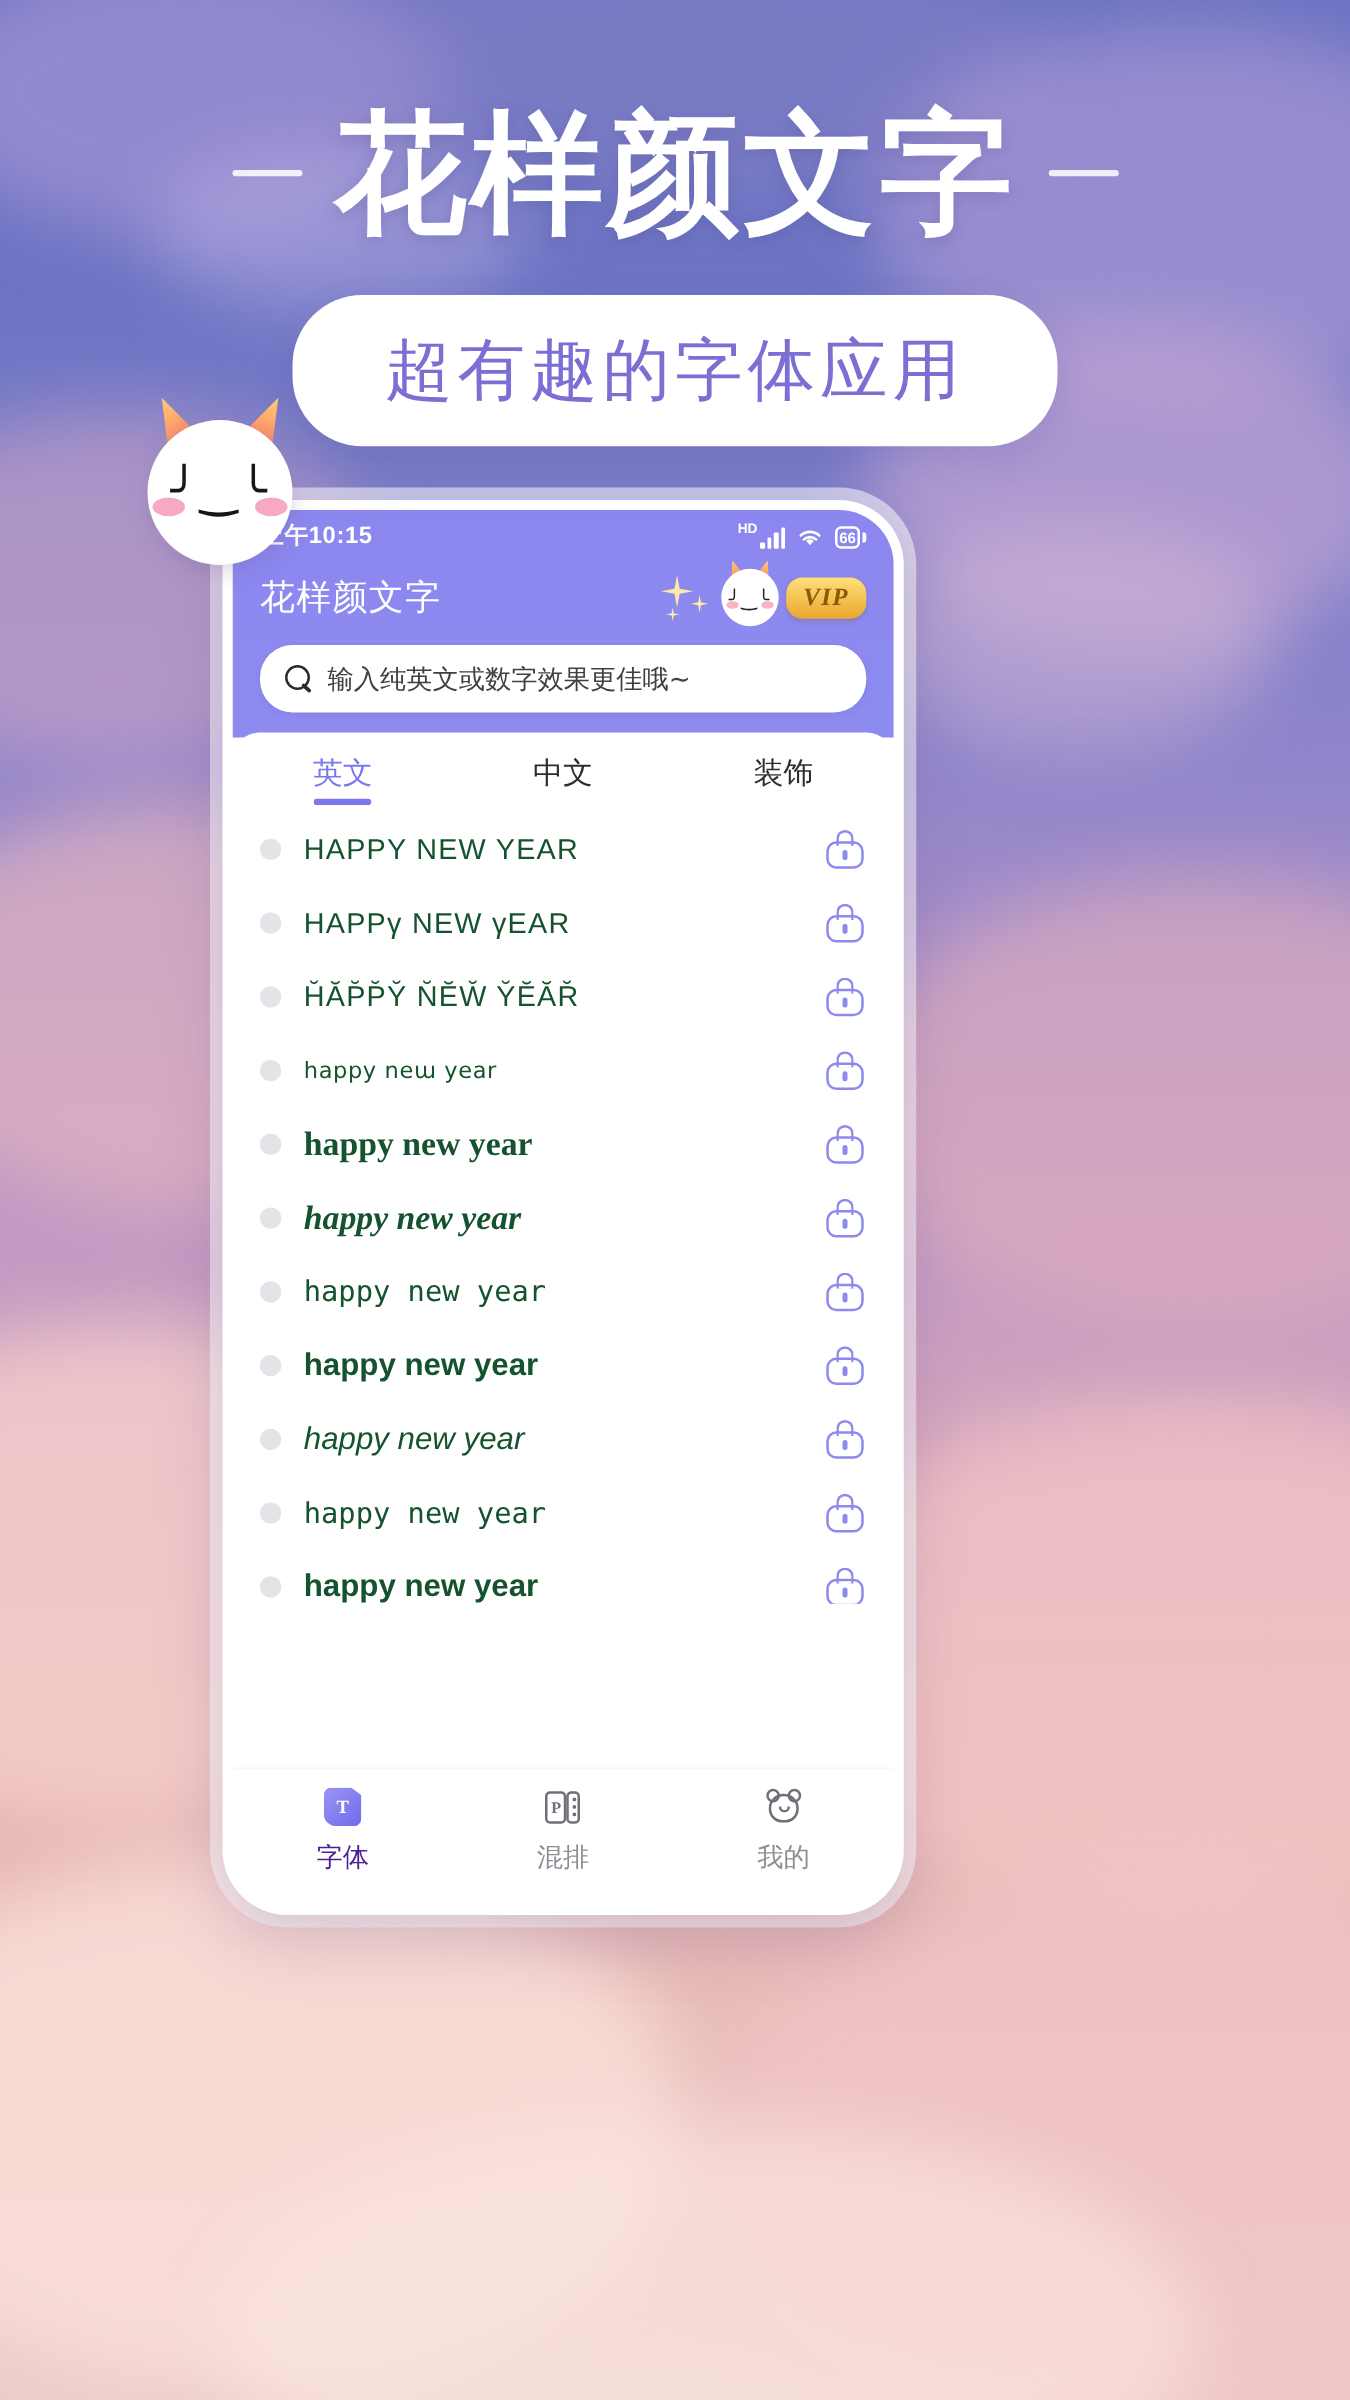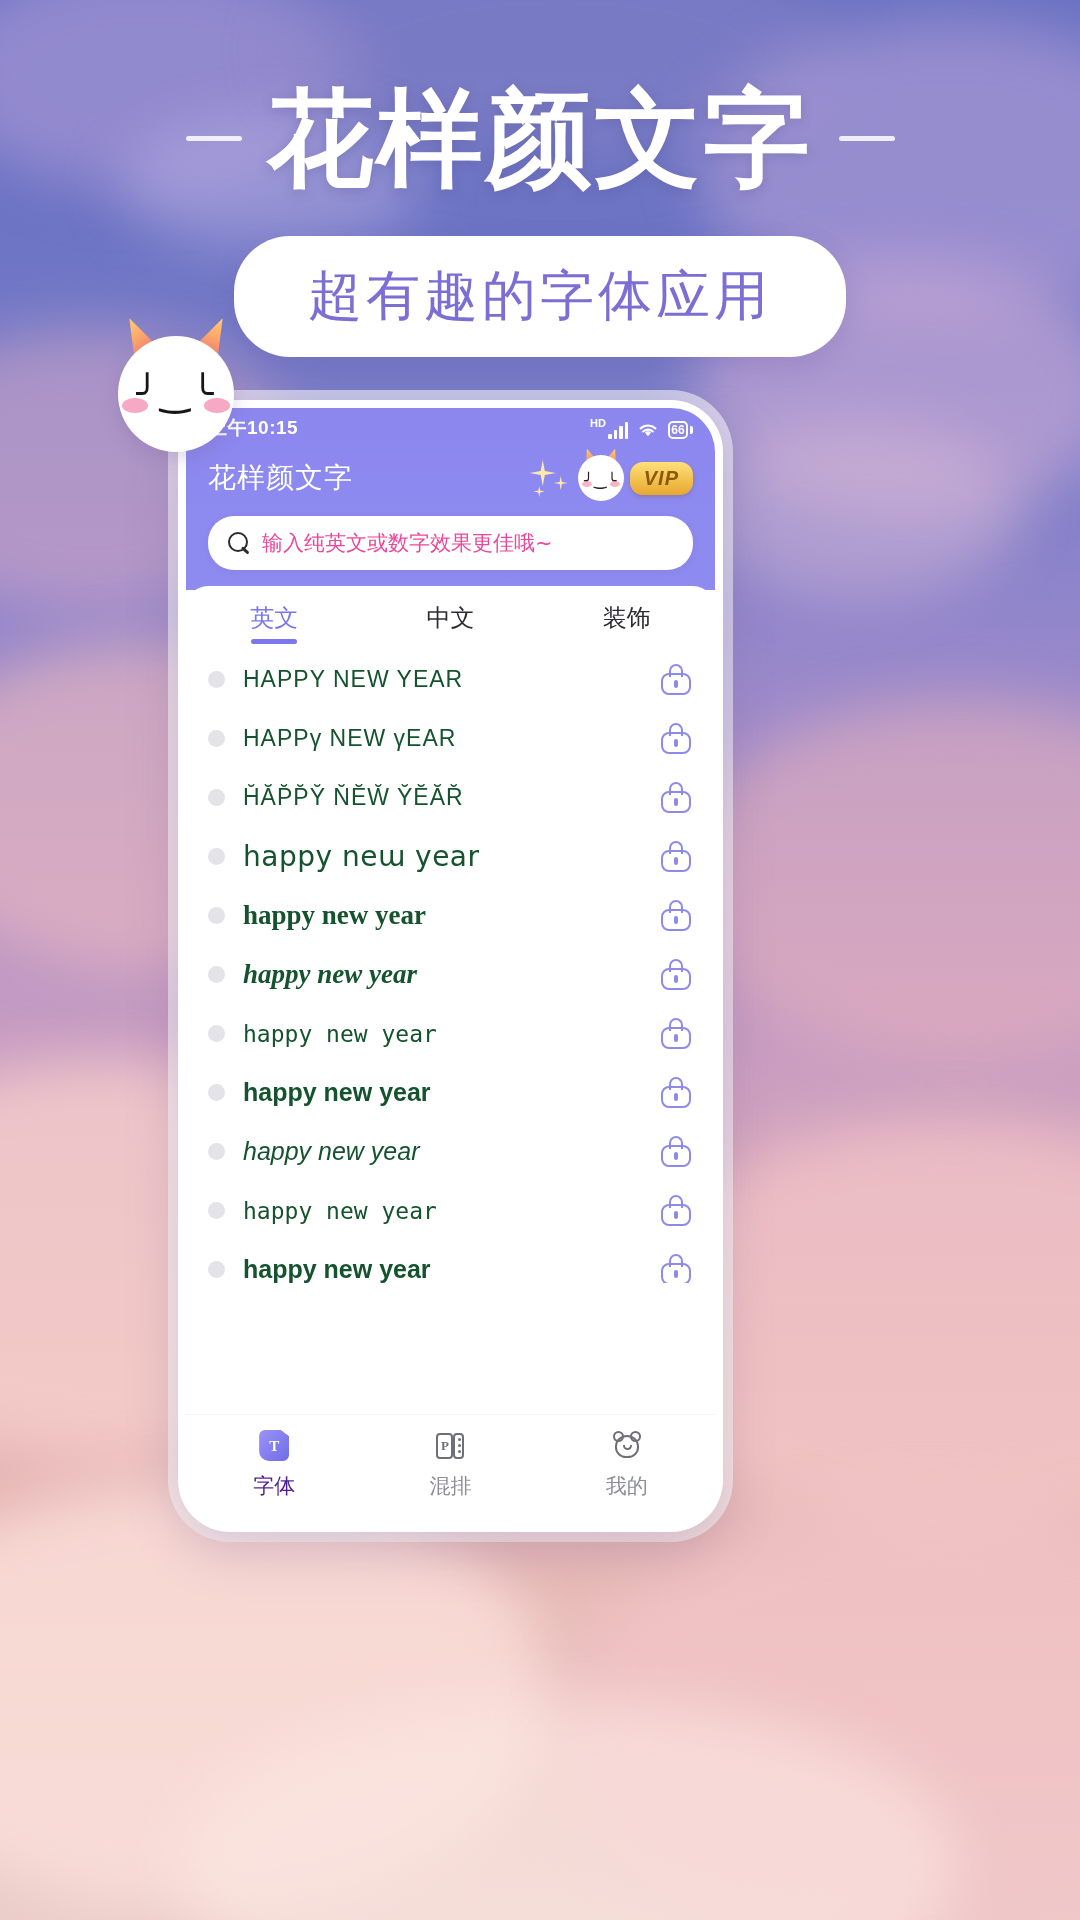--- a/index.html
+++ b/index.html
@@ -131,36 +131,36 @@
   .horn-r { right:5px; clip-path:polygon(50% 0,100% 100%,0 100%); transform:rotate(18deg); }
   .eyes-sm { position:absolute; left:0; right:0; top:18px; text-align:center;
     font-size:15px; color:#222; font-weight:bold; letter-spacing:1px; line-height:1; }
   .blush-l, .blush-r { position:absolute; top:26px; width:10px; height:6px;
     background:#f9b3c7; border-radius:50%; }
   .blush-l { left:4px; } .blush-r { right:4px; }
   .vip-badge {
     background:linear-gradient(180deg,#ffe07a,#e8a72e);
     color:#8a5a09; font-size:20px; font-weight:bold; font-style:italic;
     padding:5px 14px; border-radius:13px; letter-spacing:1px;
-    font-family:Liberation Sans, sans-serif;
+    font-family:Liberation Serif, serif;
     box-shadow:0 2px 4px rgba(120,80,10,.25);
   }
 
   .search-wrap { padding:0 22px 20px 22px; }
   .searchbar {
     background:#fff; border-radius:26px; height:54px;
     display:flex; align-items:center; gap:12px; padding:0 20px;
     box-shadow:0 2px 6px rgba(80,70,160,.1);
   }
   .mag { width:22px; height:22px; position:relative; flex:none; }
   .mag::before { content:""; position:absolute; left:0; top:0; width:16px; height:16px;
     border:2.5px solid #2b2b2b; border-radius:50%; }
   .mag::after { content:""; position:absolute; left:14px; top:14px; width:9px; height:2.5px;
     background:#2b2b2b; border-radius:2px; transform:rotate(42deg); transform-origin:left center; }
-  .search-ph { color:#ec4899; font-size:21px;
+  .search-ph { color:#404040; font-size:21px;
     font-family:"DejaVu Sans","Liberation Sans",sans-serif; }
 
   .tabs {
     display:flex; background:#fff; padding-top:16px;
     border-radius:22px 22px 0 0; margin-top:-4px; position:relative; z-index:2;
   }
   .tab { flex:1; text-align:center; padding-bottom:12px; position:relative; }
   .tab span.t-label { font-size:24px; color:#2c2c33;
     font-family:"DejaVu Sans","Liberation Sans",sans-serif; }
   .tab.active span.t-label { color:#7b78ee; }
@@ -184,21 +184,21 @@
     position:absolute; left:8px; top:0; width:14px; height:13px;
     border:2.2px solid #8d8aee; border-bottom:none; border-radius:8px 8px 0 0;
   }
   .lock .kh { position:absolute; left:13px; top:16px; width:4px; height:8px;
     background:#8d8aee; border-radius:2px; }
 
   
   .f1 { font-family:"Liberation Sans",sans-serif; font-size:23px; letter-spacing:1px; }
   .f2 { font-family:"Liberation Sans",sans-serif; font-size:23px; letter-spacing:1px; }
   .f3 { font-family:"Liberation Sans",sans-serif; font-size:23px; letter-spacing:1px; }
-  .f4 { font-family:"DejaVu Sans",sans-serif; font-size:28px; letter-spacing:.5px; }
+  .f4 { font-family:"DejaVu Sans",sans-serif; font-size:18px; letter-spacing:.5px; }
   .f5 { font-family:"Liberation Serif",serif; font-weight:bold; font-size:27px; }
   .f6 { font-family:"Liberation Serif",serif; font-weight:bold; font-style:italic; font-size:27px; }
   .f7 { font-family:"DejaVu Sans Mono",monospace; font-size:23px; }
   .f8 { font-family:"Liberation Sans",sans-serif; font-weight:bold; font-size:25px; }
   .f9 { font-family:"Liberation Sans",sans-serif; font-style:italic; font-size:25px; }
   .f10 { font-family:"DejaVu Sans Mono",monospace; font-size:23px; }
   .f11 { font-family:"Liberation Sans",sans-serif; font-weight:bold; font-size:25px; }
 
   .bottomnav {
     position:absolute; left:0; right:0; bottom:0; height:110px;

